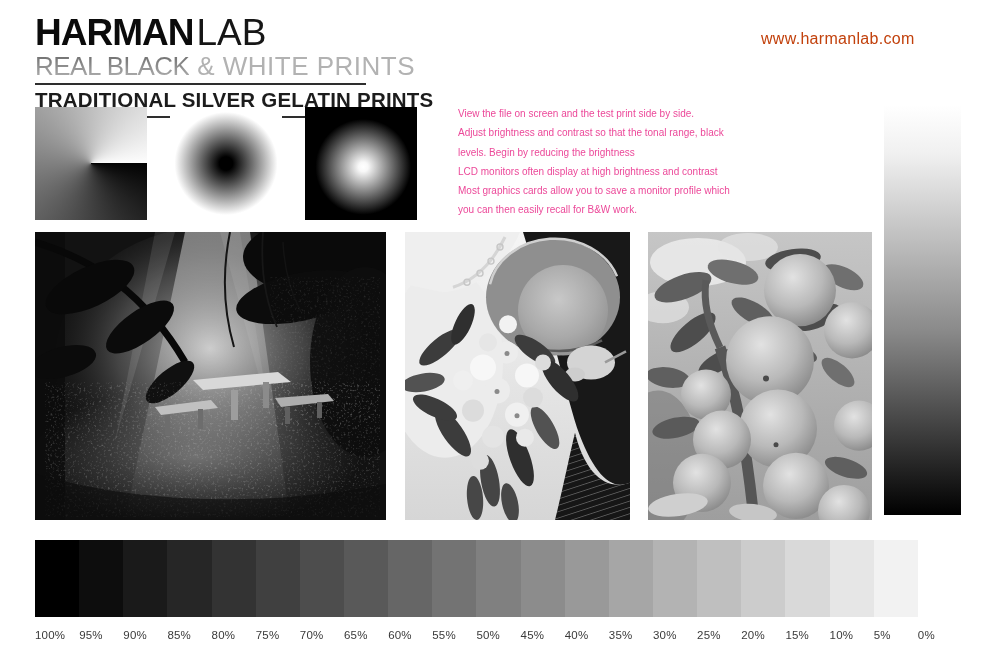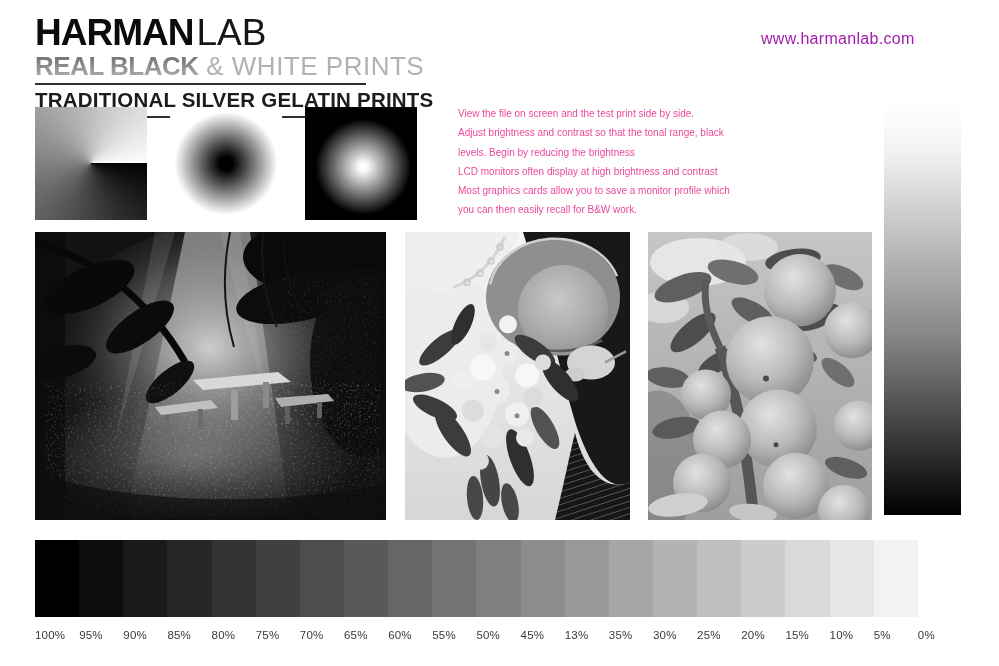--- a/index.html
+++ b/index.html
@@ -7,31 +7,31 @@
     position:relative;width:999px;height:666px;background:#ffffff;overflow:hidden;
     font-family:"Liberation Sans",sans-serif;color:#222;
   }
   
   .logo{position:absolute;left:35px;top:14px;}
   .logo-l1{font-size:37px;line-height:1.05;letter-spacing:-1px;color:#0b0b0b;white-space:nowrap;}
   .logo-l1 .bold{font-weight:900;}
   .logo-l1 .light{font-weight:300;letter-spacing:0;margin-left:3px;color:#161616;}
   .logo-l2{font-size:26px;line-height:1.0;margin-top:0px;white-space:nowrap;}
   .logo-l2 .bold{
-    font-weight:700;letter-spacing:-0.5px;
+    font-weight:400;letter-spacing:-0.5px;
     background:linear-gradient(180deg,#636363 0%,#b8b8b8 100%);
     -webkit-background-clip:text;background-clip:text;color:transparent;
   }
   .logo-l2 .light{color:#b2b2b2;font-weight:400;letter-spacing:0.5px;}
   .logo-rule{width:331px;height:2px;background:#2e2e2e;margin-top:4px;}
   .logo-l3{font-size:20.5px;color:#1c1c1c;margin-top:3px;letter-spacing:0.2px;white-space:nowrap;font-weight:bold;}
   
   .titleblock{position:absolute;left:761px;top:16px;}
   .doc-title{font-size:18px;color:#0f0f0f;letter-spacing:0.4px;white-space:nowrap;}
-  .website{font-size:16px;color:#a21caf;margin-top:14px;letter-spacing:0.3px;}
+  .website{font-size:16px;color:#c2410c;margin-top:14px;letter-spacing:0.3px;}
   
   .patches{position:absolute;left:35px;top:107px;display:flex;gap:23px;}
   .patch{width:112px;height:113px;}
   .patch-conic{background:conic-gradient(from 90deg,#030303,#fdfdfd);}
   .patch-dark-blob{background:radial-gradient(circle closest-side at 50% 50%,#000 0%,#000 12%,#ffffff 92%);}
   .patch-light-blob{background:radial-gradient(circle closest-side at 52% 53%,#ffffff 0%,#f8f8f8 9%,#000 90%);}
   
   .instructions{position:absolute;left:458px;top:104px;font-size:10px;line-height:19.3px;color:#ec4899;}
   
   .photo{position:absolute;top:232px;height:288px;}
@@ -297,21 +297,21 @@
       <div class="lbl">90%</div>
       <div class="lbl">85%</div>
       <div class="lbl">80%</div>
       <div class="lbl">75%</div>
       <div class="lbl">70%</div>
       <div class="lbl">65%</div>
       <div class="lbl">60%</div>
       <div class="lbl">55%</div>
       <div class="lbl">50%</div>
       <div class="lbl">45%</div>
-      <div class="lbl">13%</div>
+      <div class="lbl">40%</div>
       <div class="lbl">35%</div>
       <div class="lbl">30%</div>
       <div class="lbl">25%</div>
       <div class="lbl">20%</div>
       <div class="lbl">15%</div>
       <div class="lbl">10%</div>
       <div class="lbl">5%</div>
       <div class="lbl">0%</div>
     </div>
 

